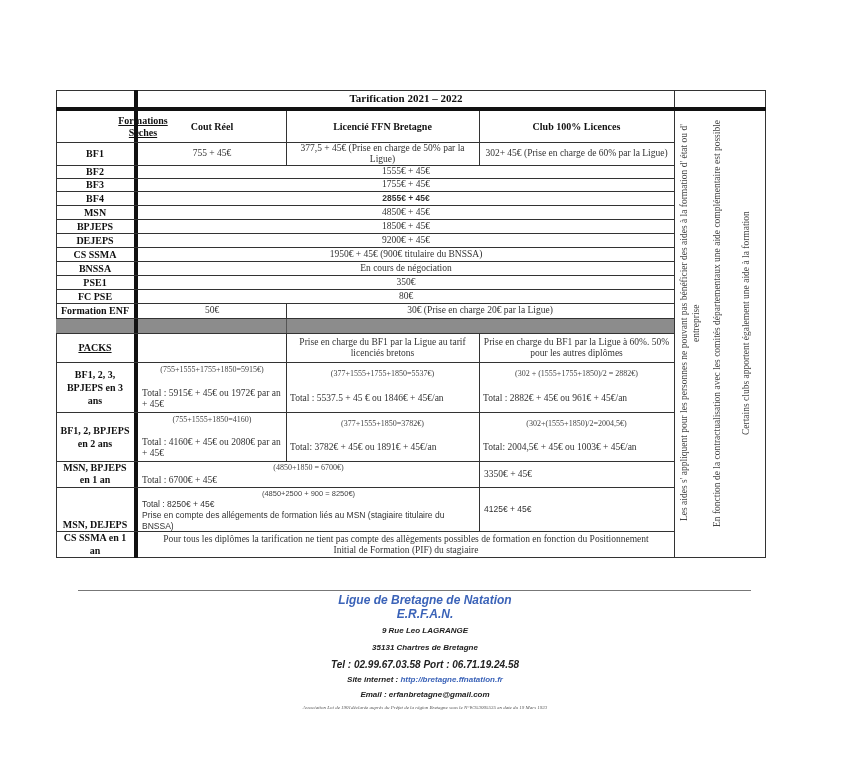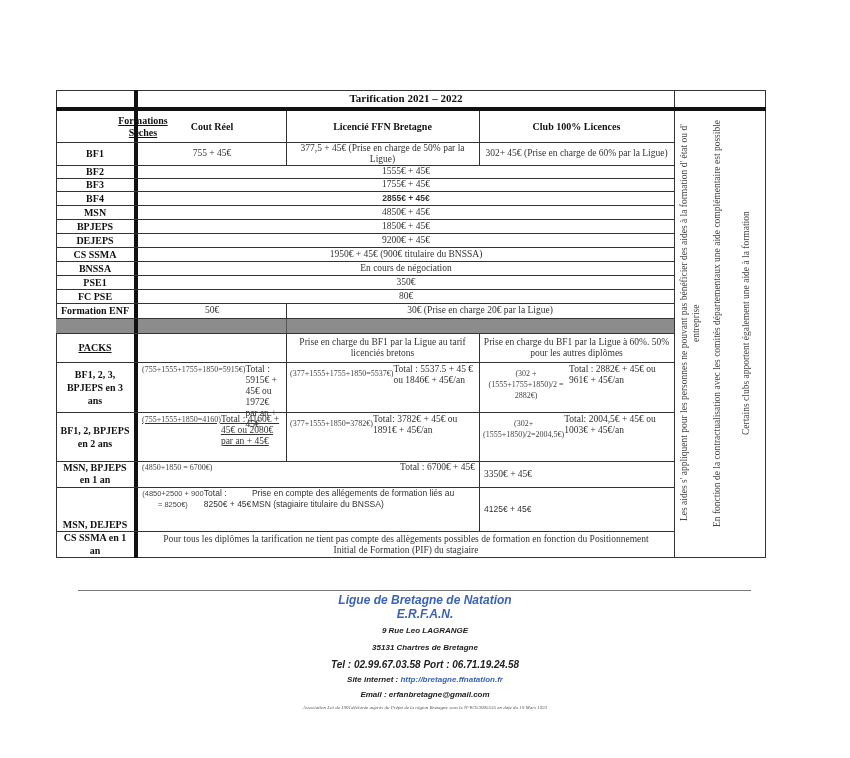--- a/index.html
+++ b/index.html
@@ -6,21 +6,21 @@
   body { width:850px; height:758px; position:relative; overflow:hidden;
          font-family:"Liberation Serif", serif; color:#222; }
   .abs { position:absolute; box-sizing:border-box; }
   .cell { position:absolute; box-sizing:border-box; display:flex; align-items:center;
           justify-content:center; text-align:center; font-size:9.5px; line-height:11px;
           padding:0 3px; color:#333; }
   .bold { font-weight:bold; color:#111; font-size:10px; }
   .ul { text-decoration:underline; }
   .hl { position:absolute; background:#333; height:1px; }
   .vl { position:absolute; background:#333; width:1px; }
-  .pack { flex-direction:row; justify-content:space-between; align-items:stretch; padding:2px 4px; }
+  .pack { flex-direction:column; justify-content:space-between; align-items:stretch; padding:2px 4px; }
   .pack .formula { font-size:8px; text-align:center; color:#444; }
   .pack .total { font-size:9.5px; text-align:left; line-height:11px; }
   .sans { font-family:"Liberation Sans", sans-serif; }
   .vert { position:absolute; writing-mode:vertical-rl; transform:rotate(180deg);
           font-size:9.5px; line-height:12px; color:#444; text-align:center; }
   .footer { position:absolute; left:0; width:850px; text-align:center; font-family:"Liberation Sans", sans-serif;
             font-style:italic; font-weight:bold; color:#222; }
 </style>
 </head>
 <body>
@@ -119,21 +119,21 @@
     <div class="formula" style="margin-top:4px;">(377+1555+1755+1850=5537€)</div>
     <div class="total" style="margin-bottom:6px;">Total : 5537.5 + 45 € ou 1846€ + 45€/an</div>
   </div>
   <div class="cell pack" style="left:423px;top:272px;width:195px;height:50px;">
     <div class="formula" style="margin-top:4px;">(302 + (1555+1755+1850)/2 = 2882€)</div>
     <div class="total" style="margin-bottom:6px;">Total : 2882€ + 45€ ou 961€ + 45€/an</div>
   </div>
   <div class="hl" style="left:0;top:322px;width:618px;"></div>
 
   <div class="cell bold" style="left:0;top:322px;width:78px;height:49px;line-height:13px;">BF1, 2, BPJEPS en 2 ans</div>
-  <div class="cell pack" style="left:82px;top:322px;width:148px;height:49px;text-decoration:underline;">
+  <div class="cell pack" style="left:82px;top:322px;width:148px;height:49px;">
     <div class="formula">(755+1555+1850=4160)</div>
     <div class="total">Total : 4160€ + 45€ ou 2080€ par an + 45€</div>
   </div>
   <div class="cell pack" style="left:230px;top:322px;width:193px;height:49px;">
     <div class="formula" style="margin-top:4px;">(377+1555+1850=3782€)</div>
     <div class="total" style="margin-bottom:6px;">Total: 3782€ + 45€ ou 1891€ + 45€/an</div>
   </div>
   <div class="cell pack" style="left:423px;top:322px;width:195px;height:49px;">
     <div class="formula" style="margin-top:4px;">(302+(1555+1850)/2=2004,5€)</div>
     <div class="total" style="margin-bottom:6px;">Total: 2004,5€ + 45€ ou 1003€ + 45€/an</div>

